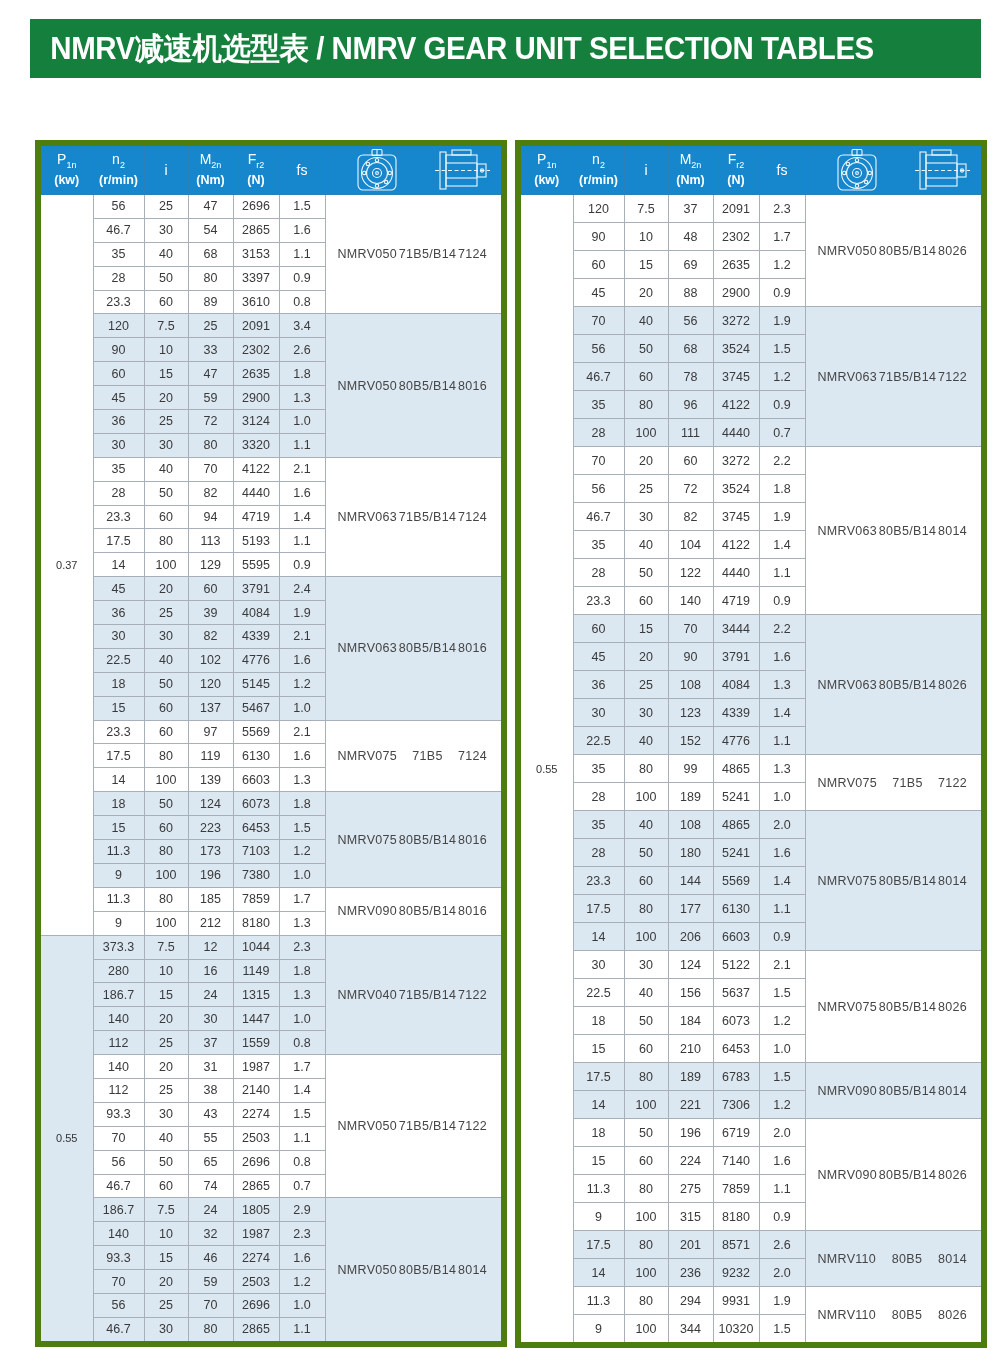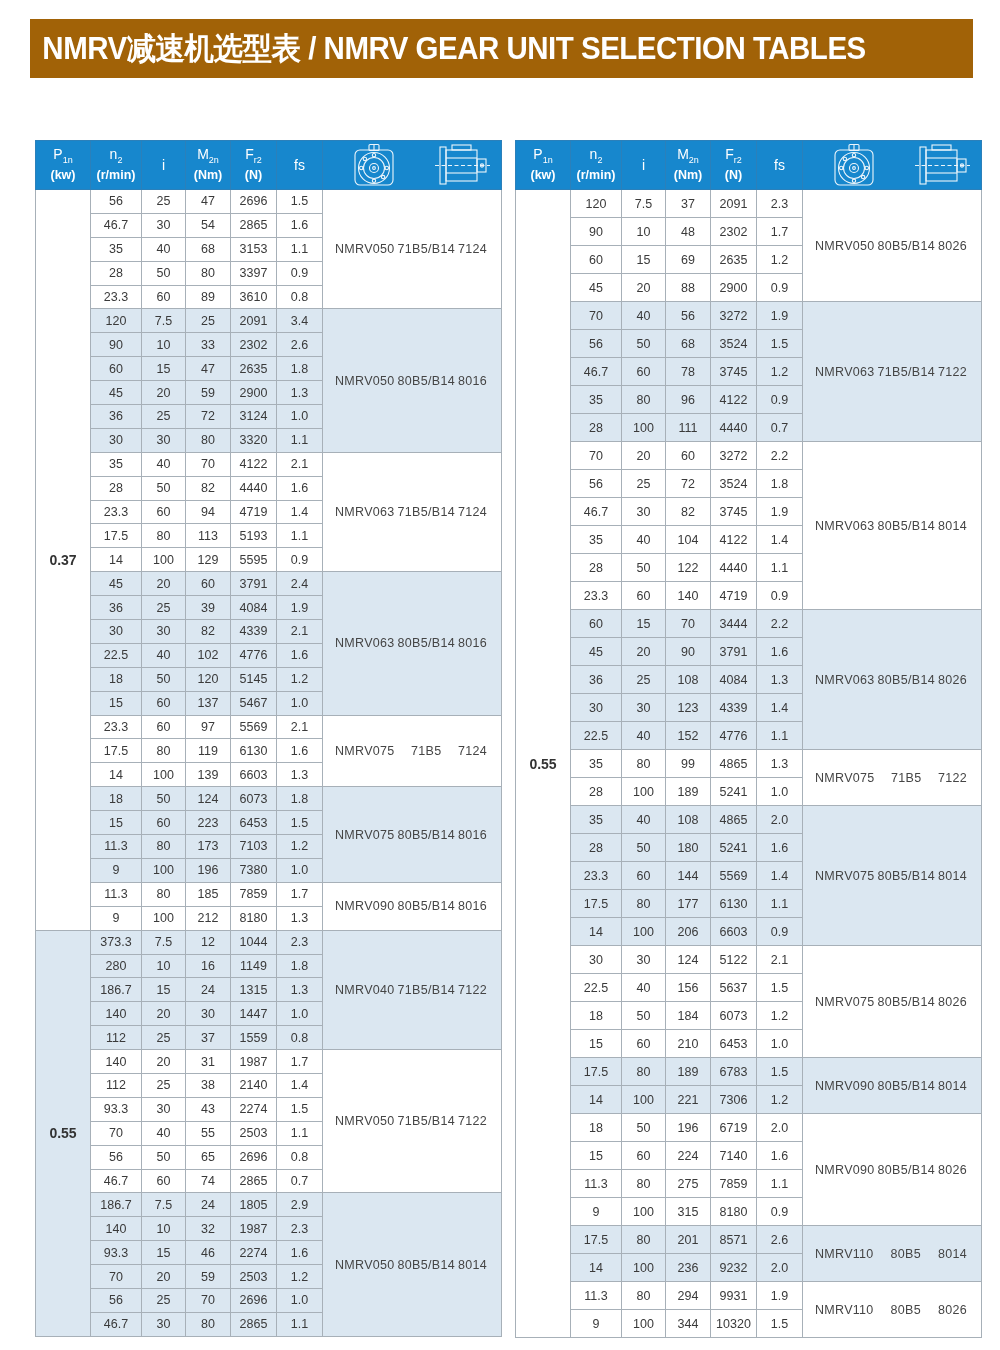--- a/index.html
+++ b/index.html
@@ -2,30 +2,30 @@
 <html><head>
 <meta charset="utf-8">
 <style>
   html,body{margin:0;padding:0;}
   body{
     width:1000px;height:1350px;position:relative;background:#ffffff;
     font-family:"Liberation Sans", sans-serif;overflow:hidden;
   }
   .title-bar{
     position:absolute;left:30px;top:19px;width:943px;height:59px;
-    background:#a16207;display:flex;align-items:center;
+    background:#15803d;display:flex;align-items:center;padding-left:8px;
   }
   .title-text{
     color:#ffffff;font-size:31px;font-weight:bold;padding-left:13px;
     white-space:nowrap;letter-spacing:-0.5px;
     transform:scaleX(.95);transform-origin:left center;
   }
   table.sel-table{
     position:absolute;top:140px;border-collapse:collapse;table-layout:fixed;
-    background:#6d28d9;border:1px solid #4d7c0f;
+    background:#6d28d9;border:6px solid #4d7c0f;
   }
   .t-left{left:35px;width:466px;}
   .t-right{left:515px;width:466px;}
   th{
     background:#1787cd;color:#ffffff;font-weight:normal;height:48px;
     border:1px solid #2b80ba;padding:0;vertical-align:middle;text-align:center;
   }
   .h-main{font-size:14px;line-height:15px;}
   .h-main sub{font-size:9px;}
   .h-unit{font-size:12.5px;line-height:15px;font-weight:bold;}
@@ -34,21 +34,21 @@
     display:flex;justify-content:space-between;align-items:center;padding:2px 10px 2px 28px;
   }
   th.model-th svg{display:block;opacity:.92;}
   td{
     border:1px solid #a7b0b8;text-align:center;padding:0;
     font-size:12.5px;color:#3a3a3a;background:#ffffff;
   }
   .t-left  tbody td{height:22.9px;}
   .t-right tbody td{height:27px;}
   tr.alt td{background:#dbe7f1;}
-  td.p1n{font-size:14px;color:#333;background:#ffffff;font-weight:bold;}
+  td.p1n{font-size:11px;color:#333;background:#ffffff;}
   td.model{text-align:left;}
   .model-inner{
     display:flex;justify-content:space-between;align-items:center;
     padding:0 14px 0 12px;font-size:12.5px;color:#454545;letter-spacing:.3px;
   }
 </style>
 </head>
 <body>
 
 <div class="title-bar">

